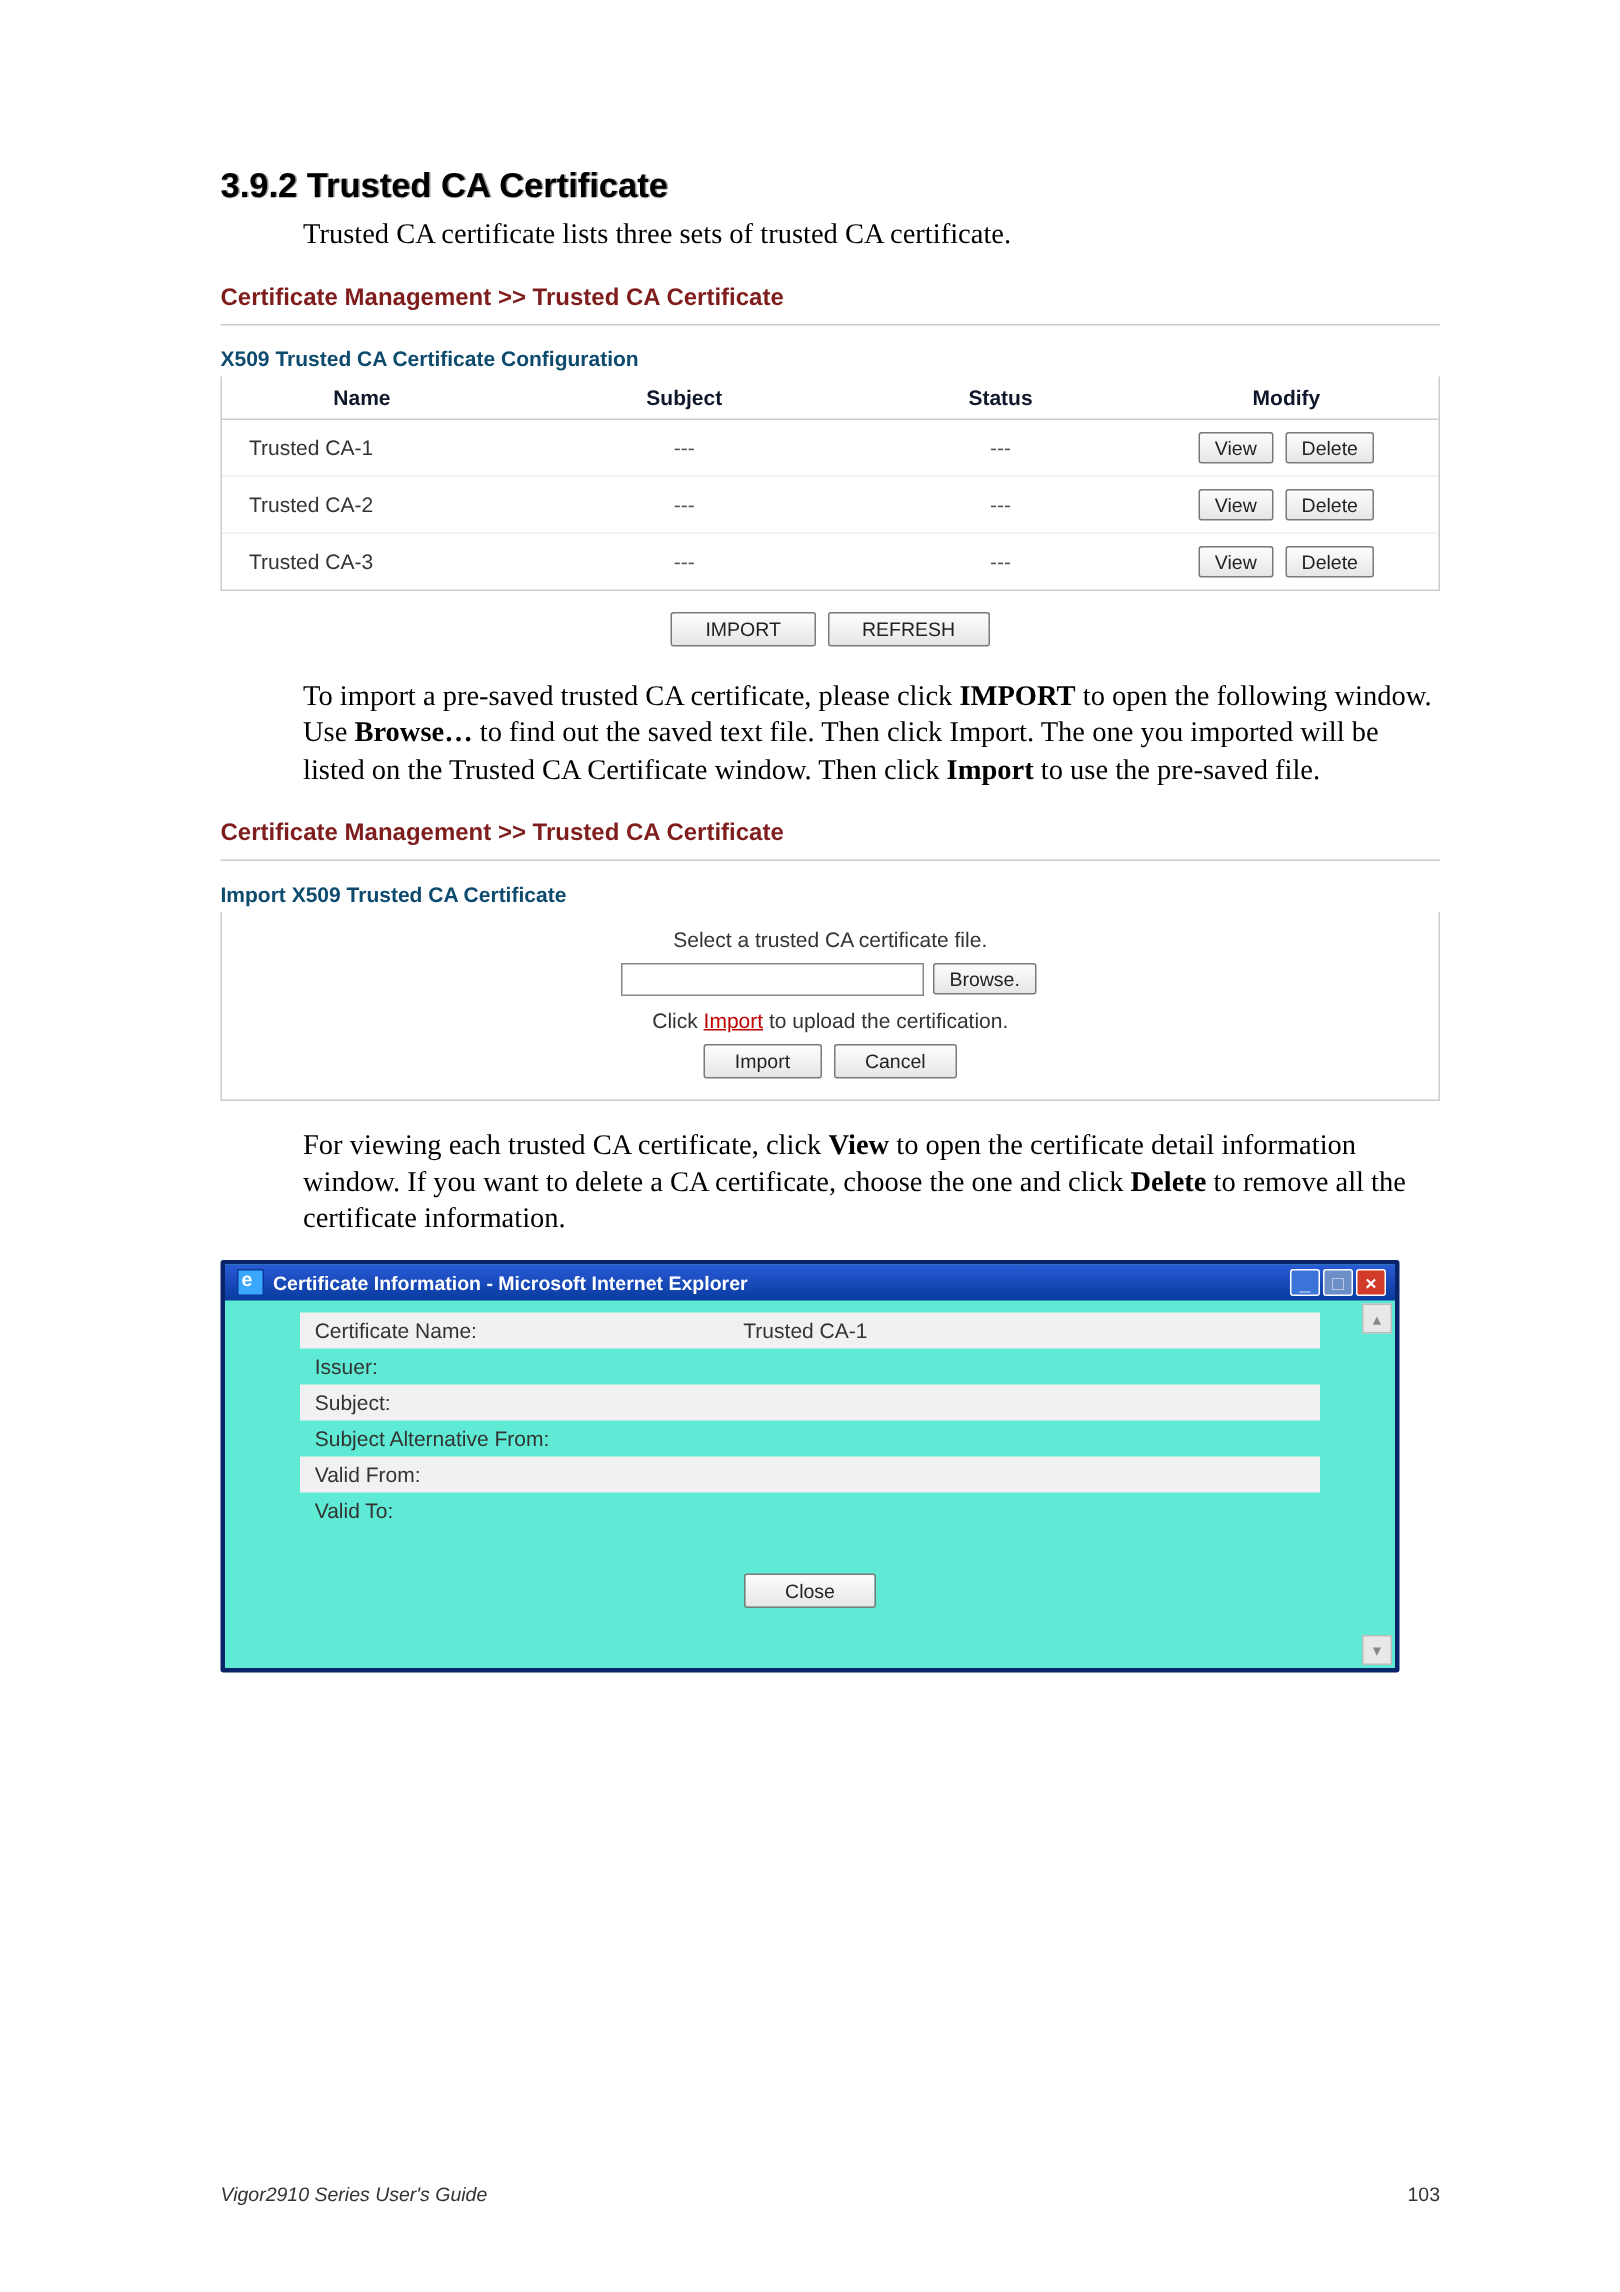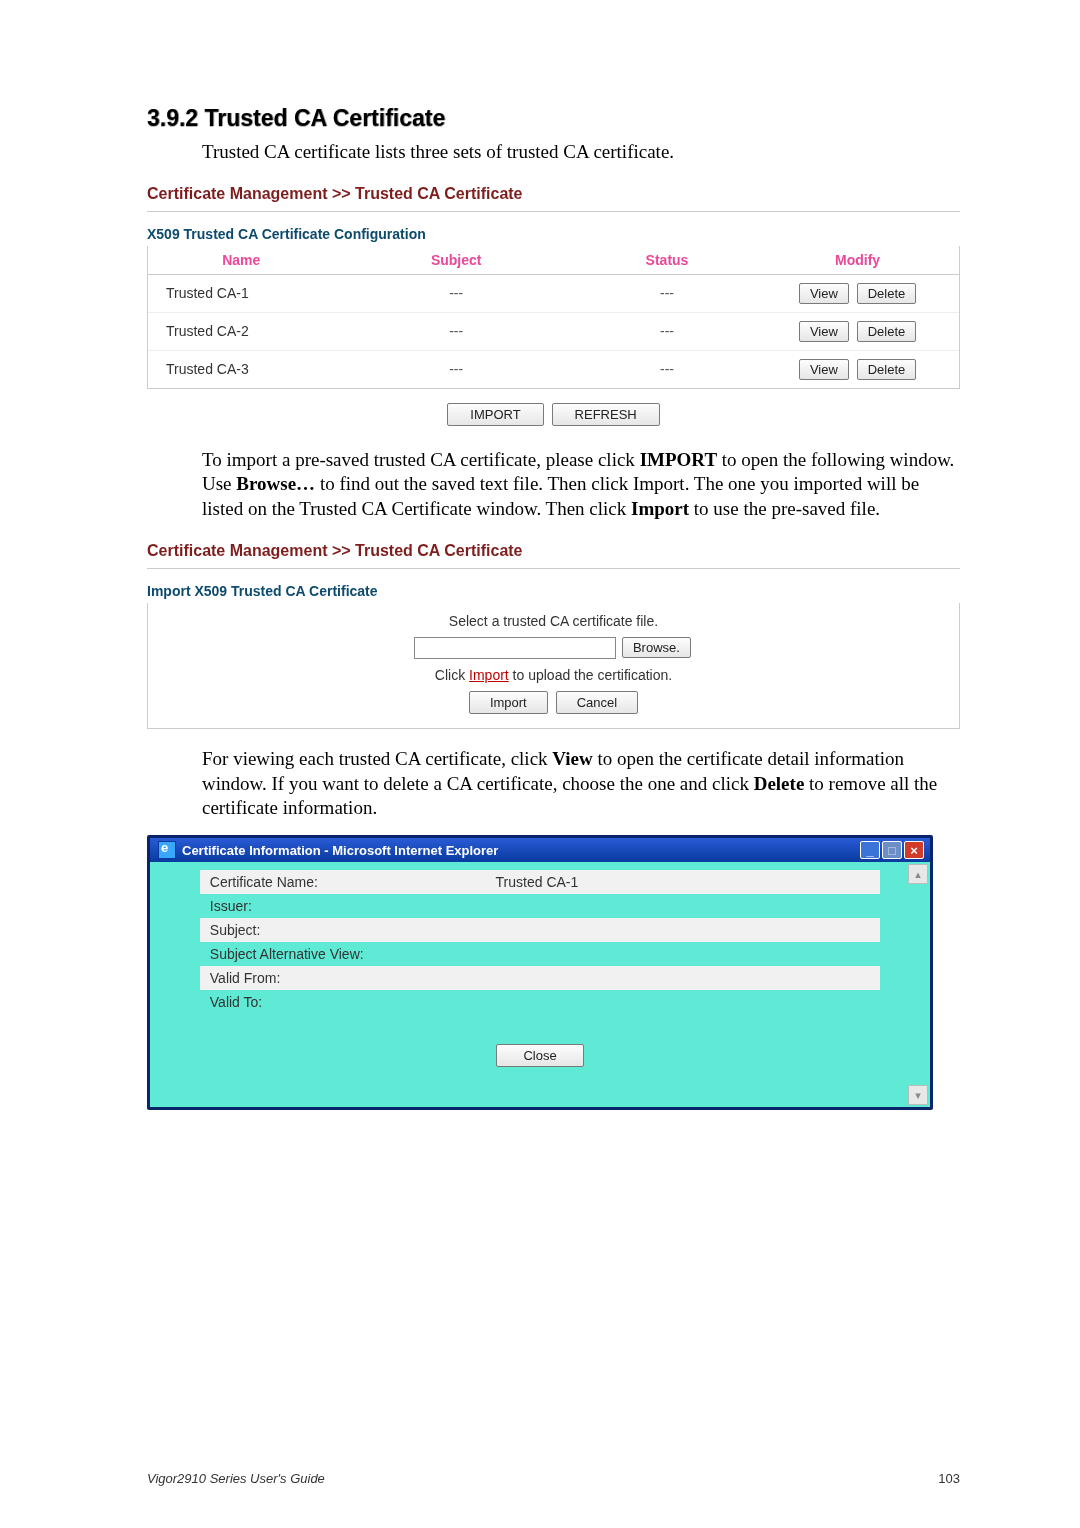--- a/index.html
+++ b/index.html
@@ -6,23 +6,22 @@
     margin: 0;
     padding: 0;
     background: #fff;
     width: 1080px;
     height: 1528px;
     font-family: "Times New Roman", Times, serif;
     color: #000;
     position: relative;
   }
   .page {
-    padding: 76px 120px 0 147px;
+    padding: 110px 120px 0 147px;
     box-sizing: border-box;
-    margin-top: 29px;
   }
   h2.section-heading {
     font-family: Arial, Helvetica, sans-serif;
     font-weight: bold;
     font-size: 23px;
     color: #000;
     margin: 0 0 8px 0;
     text-shadow: 1px 0 0 #999, 0 1px 0 #bbb; 
   }
   p.body {
@@ -52,21 +51,21 @@
     color: #0c4a6e;
     padding: 0 0 4px 0;
   }
   table.ca-table {
     border-collapse: collapse;
     width: 100%;
     font-family: Verdana, Arial, sans-serif;
     font-size: 14px;
   }
   table.ca-table th {
-    color: #ec4899;
+    color: #0f172a;
     font-weight: bold;
     text-align: center;
     padding: 6px 4px;
     border-bottom: 1px solid #ccc;
   }
   table.ca-table td {
     text-align: center;
     padding: 8px 4px;
     border-bottom: 1px solid #eee;
     color: #333;
@@ -192,21 +191,21 @@
     color: #333;
   }
   table.detail tr.shade td { background: #f1f1f1; }
   table.detail td.k { width: 42%; }
   .popup .close-row {
     text-align: center;
     padding: 30px 0 0 0;
   }
   .footer {
     position: absolute;
-    bottom: 42px;
+    bottom: 58px;
     left: 147px;
     right: 120px;
     display: flex;
     justify-content: space-between;
     font-family: Arial, Helvetica, sans-serif;
     font-size: 13px;
     color: #333;
   }
   .footer .guide { font-style: italic; }
 </style>
@@ -318,21 +317,21 @@
         </tr>
         <tr>
           <td class="k">Issuer:</td>
           <td></td>
         </tr>
         <tr class="shade">
           <td class="k">Subject:</td>
           <td></td>
         </tr>
         <tr>
-          <td class="k">Subject Alternative View:</td>
+          <td class="k">Subject Alternative From:</td>
           <td></td>
         </tr>
         <tr class="shade">
           <td class="k">Valid From:</td>
           <td></td>
         </tr>
         <tr>
           <td class="k">Valid To:</td>
           <td></td>
         </tr>

